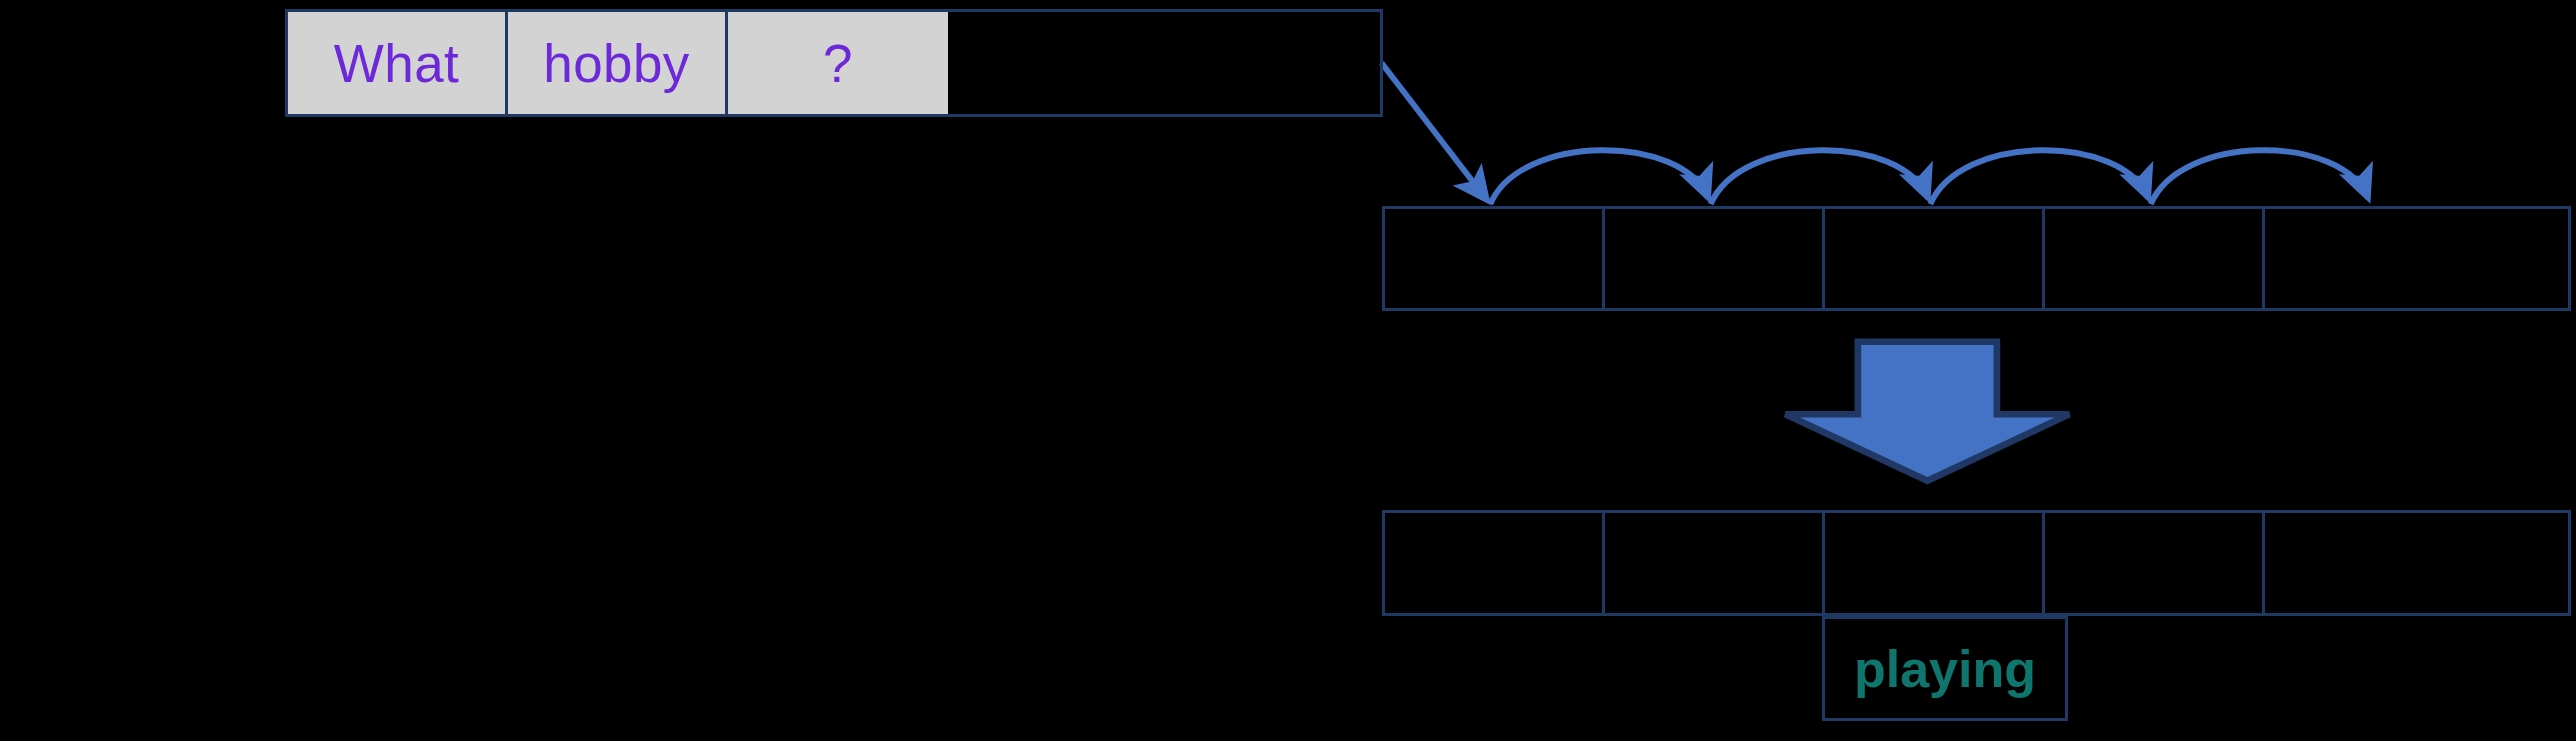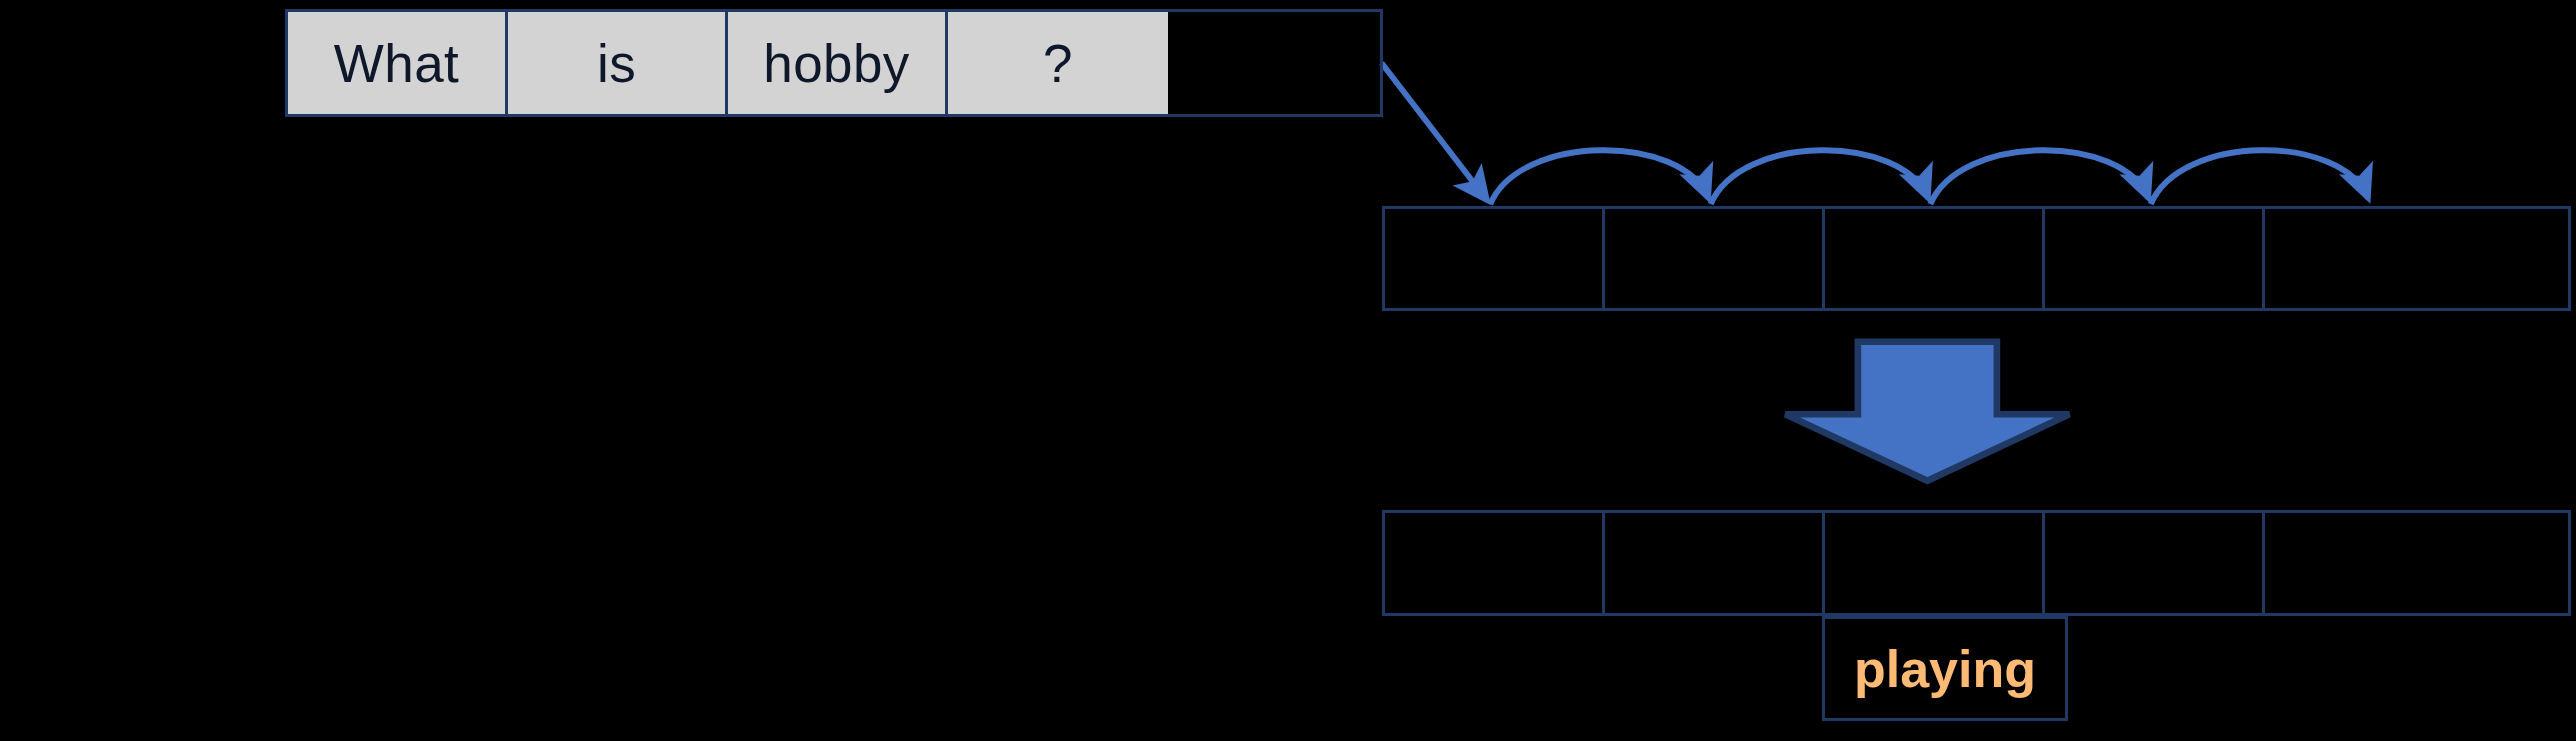--- a/index.html
+++ b/index.html
@@ -46,21 +46,21 @@
 
   
   #source-table {
     left: 285px;
     top: 9px;
     width: 1098px;
     height: 108px;
   }
   #source-table .cell {
     background: #D3D3D3;
-    color: #0f172a;
+    color: #6d28d9;
     font-size: 53px;
     line-height: 1;
     letter-spacing: 0.4px;
   }
 
   
   #encoder-table {
     left: 1382px;
     top: 206px;
     width: 1189px;
@@ -93,21 +93,21 @@
     width: 246px;
     height: 105px;
     box-sizing: border-box;
     border: 3.7px solid #1F3864;
     display: flex;
     align-items: center;
     justify-content: center;
     background: transparent;
   }
   #output-cell .word {
-    color: #fdba74;
+    color: #0f766e;
     font-size: 52px;
     font-weight: bold;
     line-height: 1;
   }
 
   
   #arrow-layer {
     position: absolute;
     left: 0;
     top: 0;
@@ -137,23 +137,20 @@
     <path d="M 2313 276 C 2353 180, 2572 180, 2607 268" fill="none" stroke="#4472C4" stroke-width="8" marker-end="url(#arrowhead-arc)"></path>
     <path d="M 2610 276 C 2650 180, 2870 180, 2905 268" fill="none" stroke="#4472C4" stroke-width="8" marker-end="url(#arrowhead-arc)"></path>
     <path d="M 2908 276 C 2948 180, 3167 180, 3202 268" fill="none" stroke="#4472C4" stroke-width="8" marker-end="url(#arrowhead-arc)"></path>
 
     <polygon points="2512,462 2700,462 2700,560 2798,560 2606,650 2414,560 2512,560" fill="#4472C4" stroke="#1F3864" stroke-width="9" stroke-linejoin="miter"></polygon>
   </svg>
 
   <div class="grid" id="source-table">
     <div class="cell" style="width:220px">
       <span>What</span>
-    </div>
-    <div class="cell" style="width:220px">
-      <span>is</span>
     </div>
     <div class="cell" style="width:220px">
       <span>hobby</span>
     </div>
     <div class="cell" style="width:220px">
       <span>?</span>
     </div>
   </div>
 
   <div class="grid" id="encoder-table">

